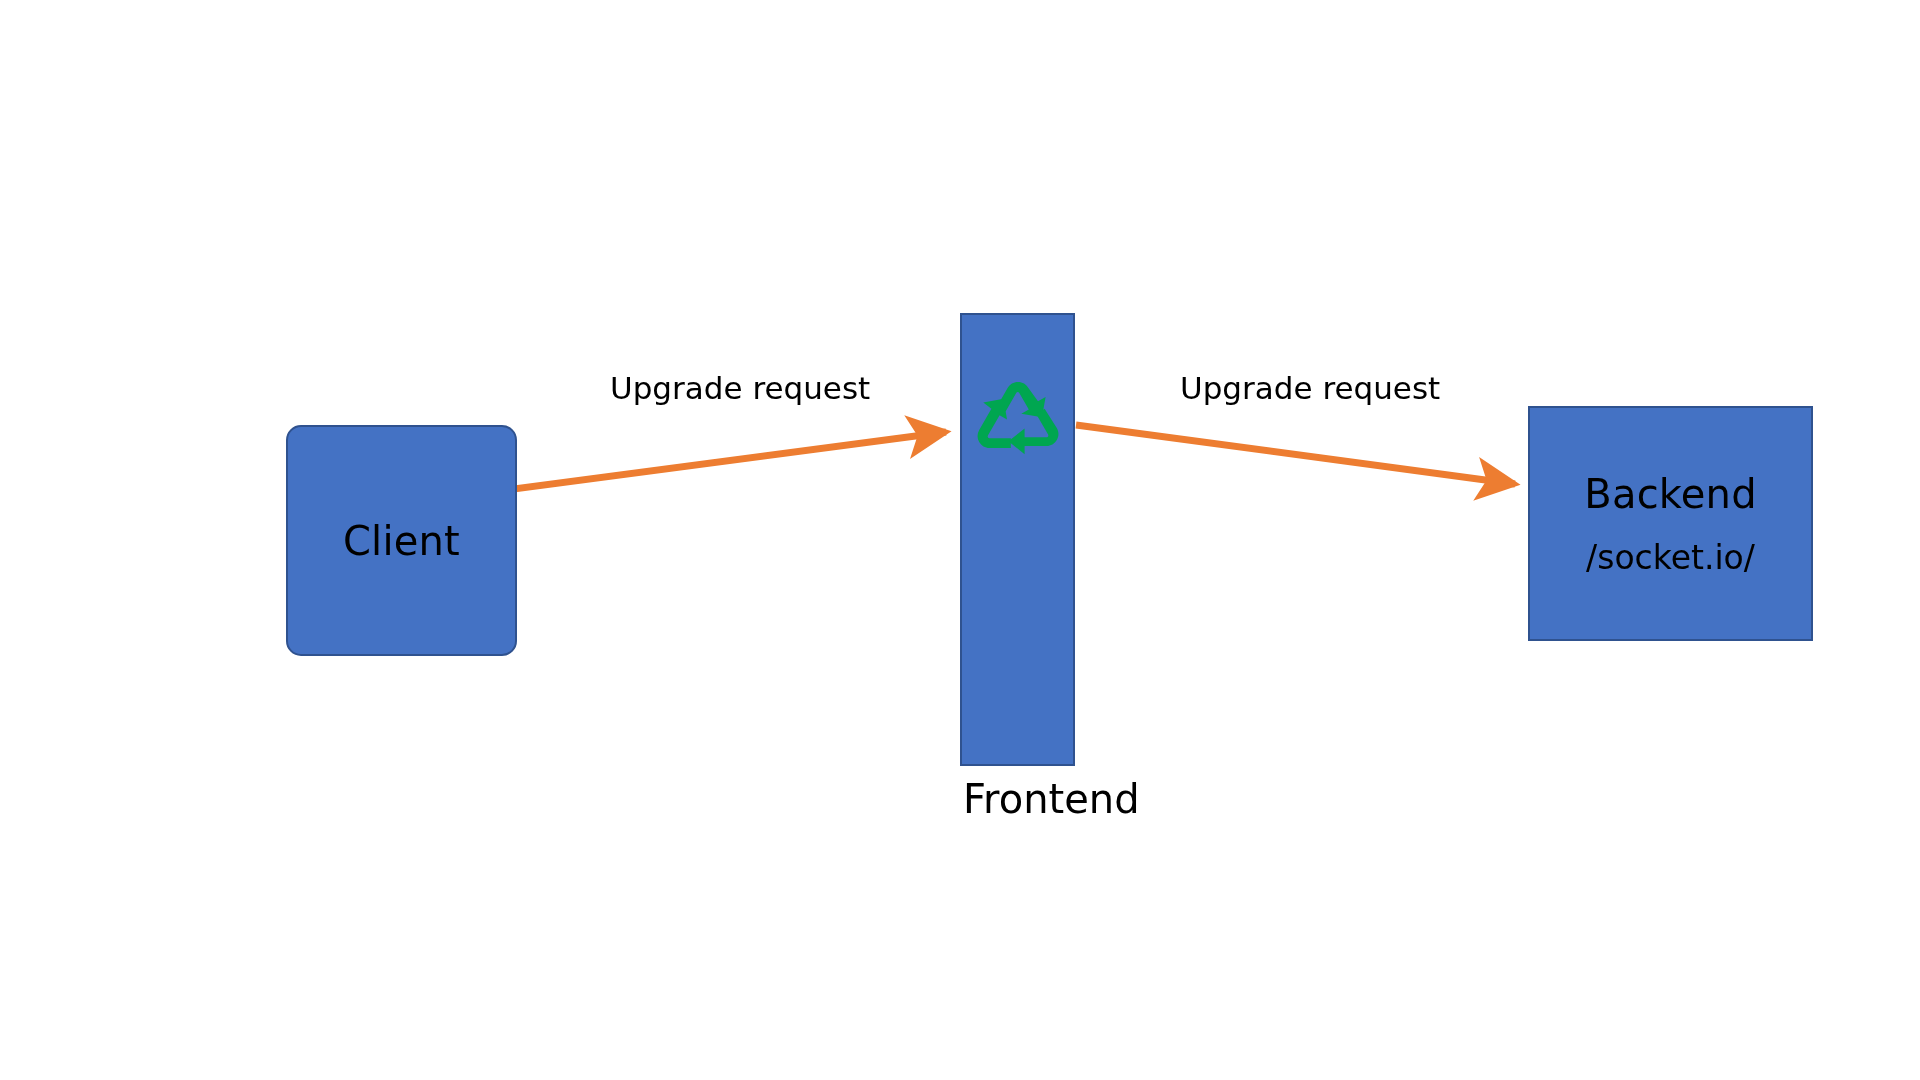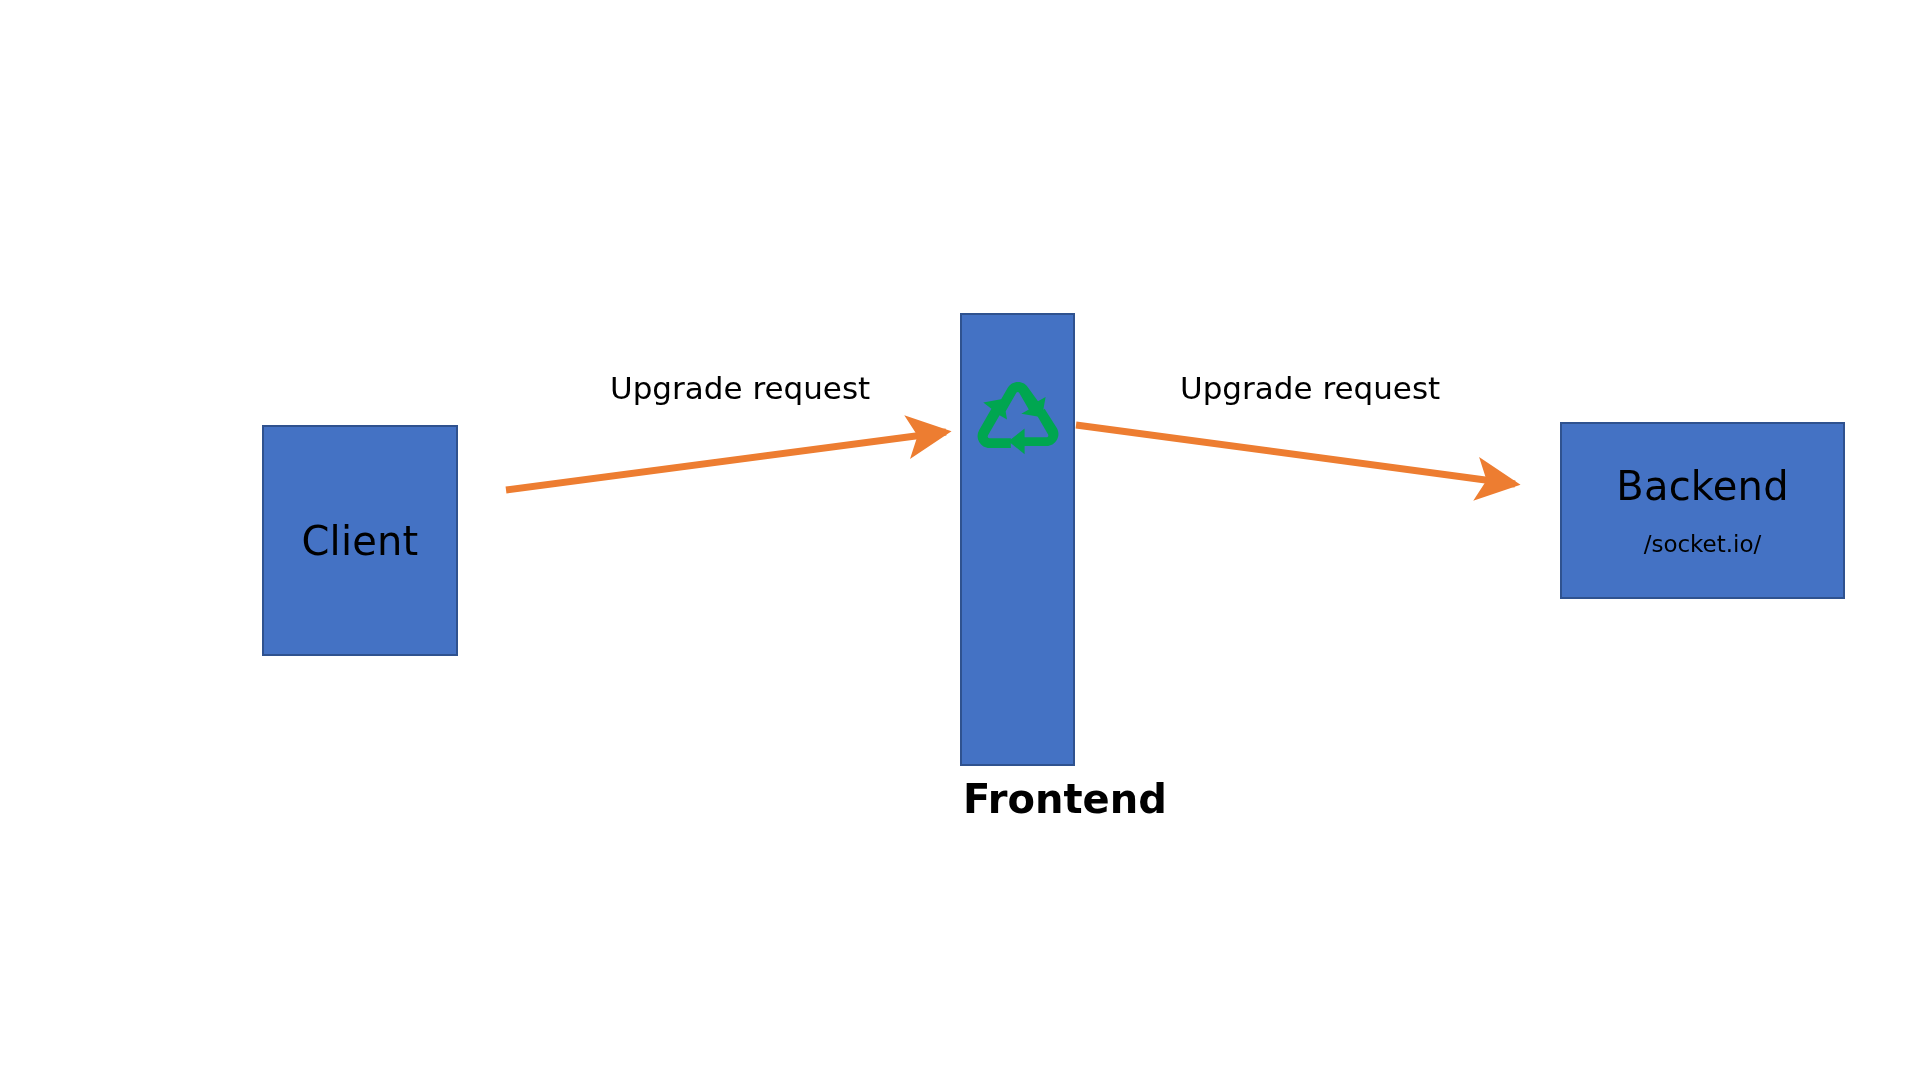--- a/index.html
+++ b/index.html
@@ -31,55 +31,55 @@
     box-sizing: border-box;
     background: #4472C4;
     border: 2px solid #2F528F;
     display: flex;
     flex-direction: column;
     align-items: center;
     justify-content: center;
   }
 
   #node-client {
-    left: 262px;
+    left: 286px;
     top: 425px;
-    width: 196px;
+    width: 231px;
     height: 231px;
+    border-radius: 15px;
   }
 
   #node-proxy {
     left: 960px;
     top: 313px;
     width: 115px;
     height: 453px;
     justify-content: flex-start;
     align-items: center;
   }
 
   #node-backend {
     left: 1528px;
-    top: 422px;
+    top: 406px;
     width: 285px;
-    height: 177px;
-    margin-left: 32px;
+    height: 235px;
   }
 
   .node-title {
     color: #000000;
     font-size: 40px;
     font-weight: 400;
     line-height: 1.15;
     letter-spacing: 0.2px;
     text-align: center;
   }
 
   .node-sub {
     color: #000000;
-    font-size: 23px;
+    font-size: 33px;
     font-weight: 400;
     line-height: 1.15;
     text-align: center;
     margin-top: 22px;
   }
 
   
   #recycle-icon {
     position: absolute;
     left: 972px;
@@ -110,21 +110,21 @@
   }
 
   
   #proxy-caption {
     position: absolute;
     left: 963px;
     top: 775px;
     width: 420px;
     color: #000000;
     font-size: 40px;
-    font-weight: 700;
+    font-weight: 400;
     line-height: 1.22;
     text-align: left;
     white-space: nowrap;
   }
   #proxy-caption div { display: block; }
 
   
   #connectors {
     position: absolute;
     left: 0;

